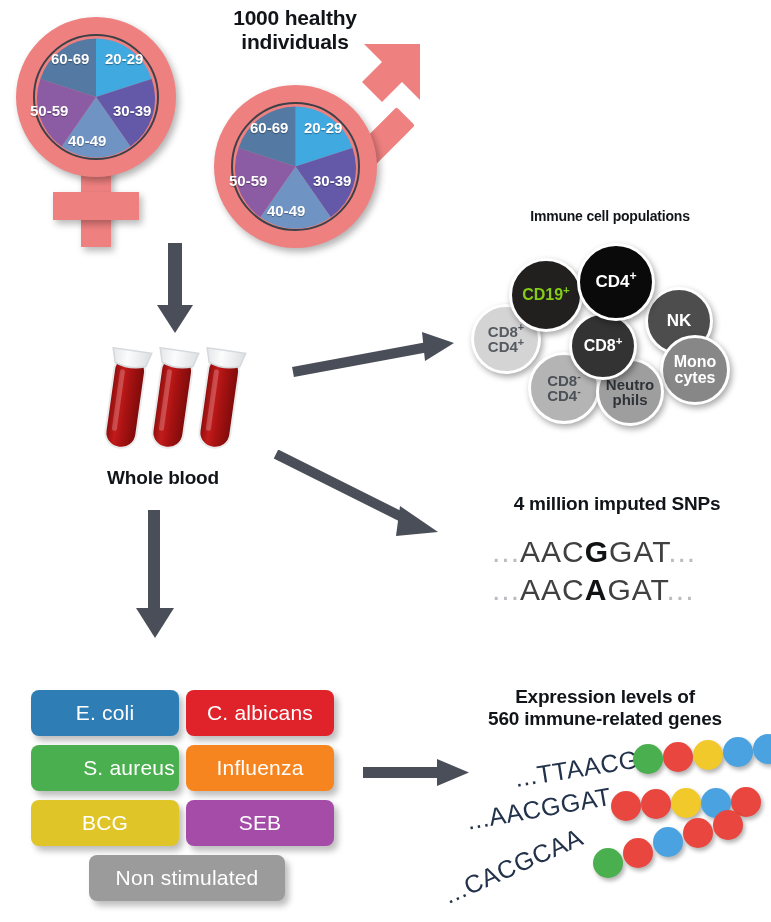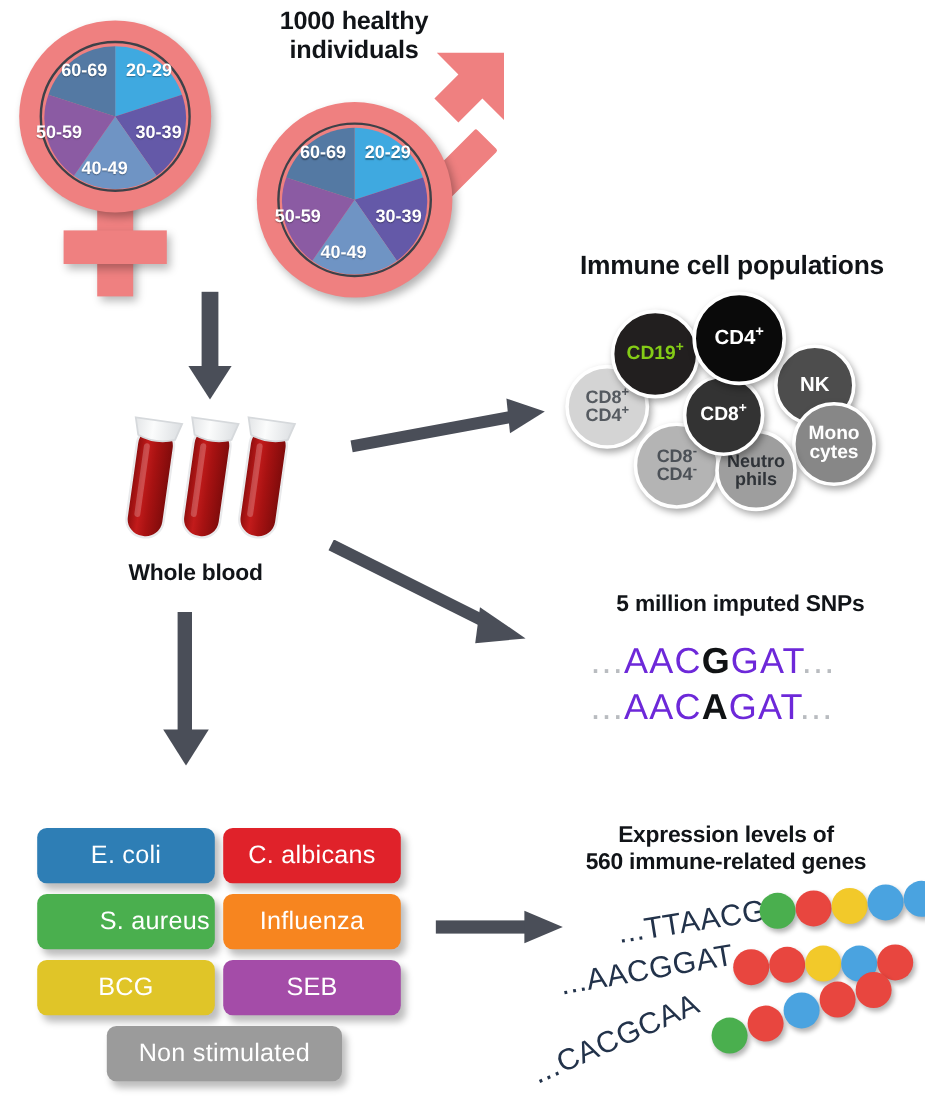--- a/index.html
+++ b/index.html
@@ -76,21 +76,21 @@
   .bubble sup { font-size:0.72em; line-height:0; vertical-align:super; }
 
   
   .snp-row {
     position:absolute;
     font-family:"Liberation Sans", sans-serif;
     white-space:nowrap;
     letter-spacing:1px;
   }
   .snp-row .dim { color:#b9bcc0; }
-  .snp-row .mid { color:#6d28d9;margin-top:36px; }
+  .snp-row .mid { color:#404040;margin-top:36px; }
   .snp-row .hit { color:#101214; font-weight:bold; }
 
   
   .pill {
     position:absolute;
     border-radius:8px;
     color:#ffffff;
     font-weight:normal;
     display:flex;
     align-items:center;
@@ -223,21 +223,21 @@
   <svg class="arrow" style="left:272px; top:450px;" width="172" height="92" viewBox="0 0 172 92">
     <path d="M4,4 L140,72" stroke="#4a4e58" stroke-width="10" fill="none"></path>
     <path d="M128,56 L166,82 L124,86 Z" fill="#4a4e58"></path>
   </svg>
 
   <svg class="arrow" style="left:132px; top:510px;" width="46" height="130" viewBox="0 0 46 130">
     <rect x="16" y="0" width="12" height="102" fill="#4a4e58"></rect>
     <path d="M4,98 L42,98 L23,128 Z" fill="#4a4e58"></path>
   </svg>
 
-  <div class="title" style="left:455px; top:208px; width:310px; font-size:22px;">Immune cell populations</div>
+  <div class="title" style="left:455px; top:208px; width:310px; font-size:14px;">Immune cell populations</div>
 
   <div class="bubble" style="left:471px; top:304px; width:70px; height:70px; background:#d4d4d4; color:#555a60; font-size:15px;">
     <span>CD8<sup>+</sup><br>CD4<sup>+</sup></span>
   </div>
 
   <div class="bubble" style="left:509px; top:258px; width:74px; height:74px; background:#221f1f; color:#84cc16; font-size:16px;">
     <span>CD19<sup>+</sup></span>
   </div>
 
   <div class="bubble" style="left:528px; top:352px; width:72px; height:72px; background:#b4b4b4; color:#4c5157; font-size:15px;">
@@ -257,21 +257,21 @@
   </div>
 
   <div class="bubble" style="left:596px; top:358px; width:68px; height:68px; background:#9e9e9e; color:#2f3338; font-size:15px; z-index:3;">
     <span>Neutro<br>phils</span>
   </div>
 
   <div class="bubble" style="left:660px; top:335px; width:70px; height:70px; background:#878787; color:#ffffff; font-size:16px; z-index:2;">
     <span>Mono<br>cytes</span>
   </div>
 
-  <div class="title" style="left:472px; top:493px; width:290px; font-size:19px;">5 million imputed SNPs</div>
+  <div class="title" style="left:472px; top:493px; width:290px; font-size:19px;">4 million imputed SNPs</div>
 
   <div class="snp-row" style="left:492px; top:535px; font-size:30px;">
     <span class="dim">...</span><span class="mid">AAC</span><span class="hit">G</span><span class="mid">GAT</span><span class="dim">...</span>
   </div>
 
   <div class="snp-row" style="left:492px; top:573px; font-size:30px;">
     <span class="dim">...</span><span class="mid">AAC</span><span class="hit">A</span><span class="mid">GAT</span><span class="dim">...</span>
   </div>
 
   <div class="pill" style="left:31px; top:690px; width:148px; height:46px; background:#2e7eb5; font-size:21px;">E. coli</div>

